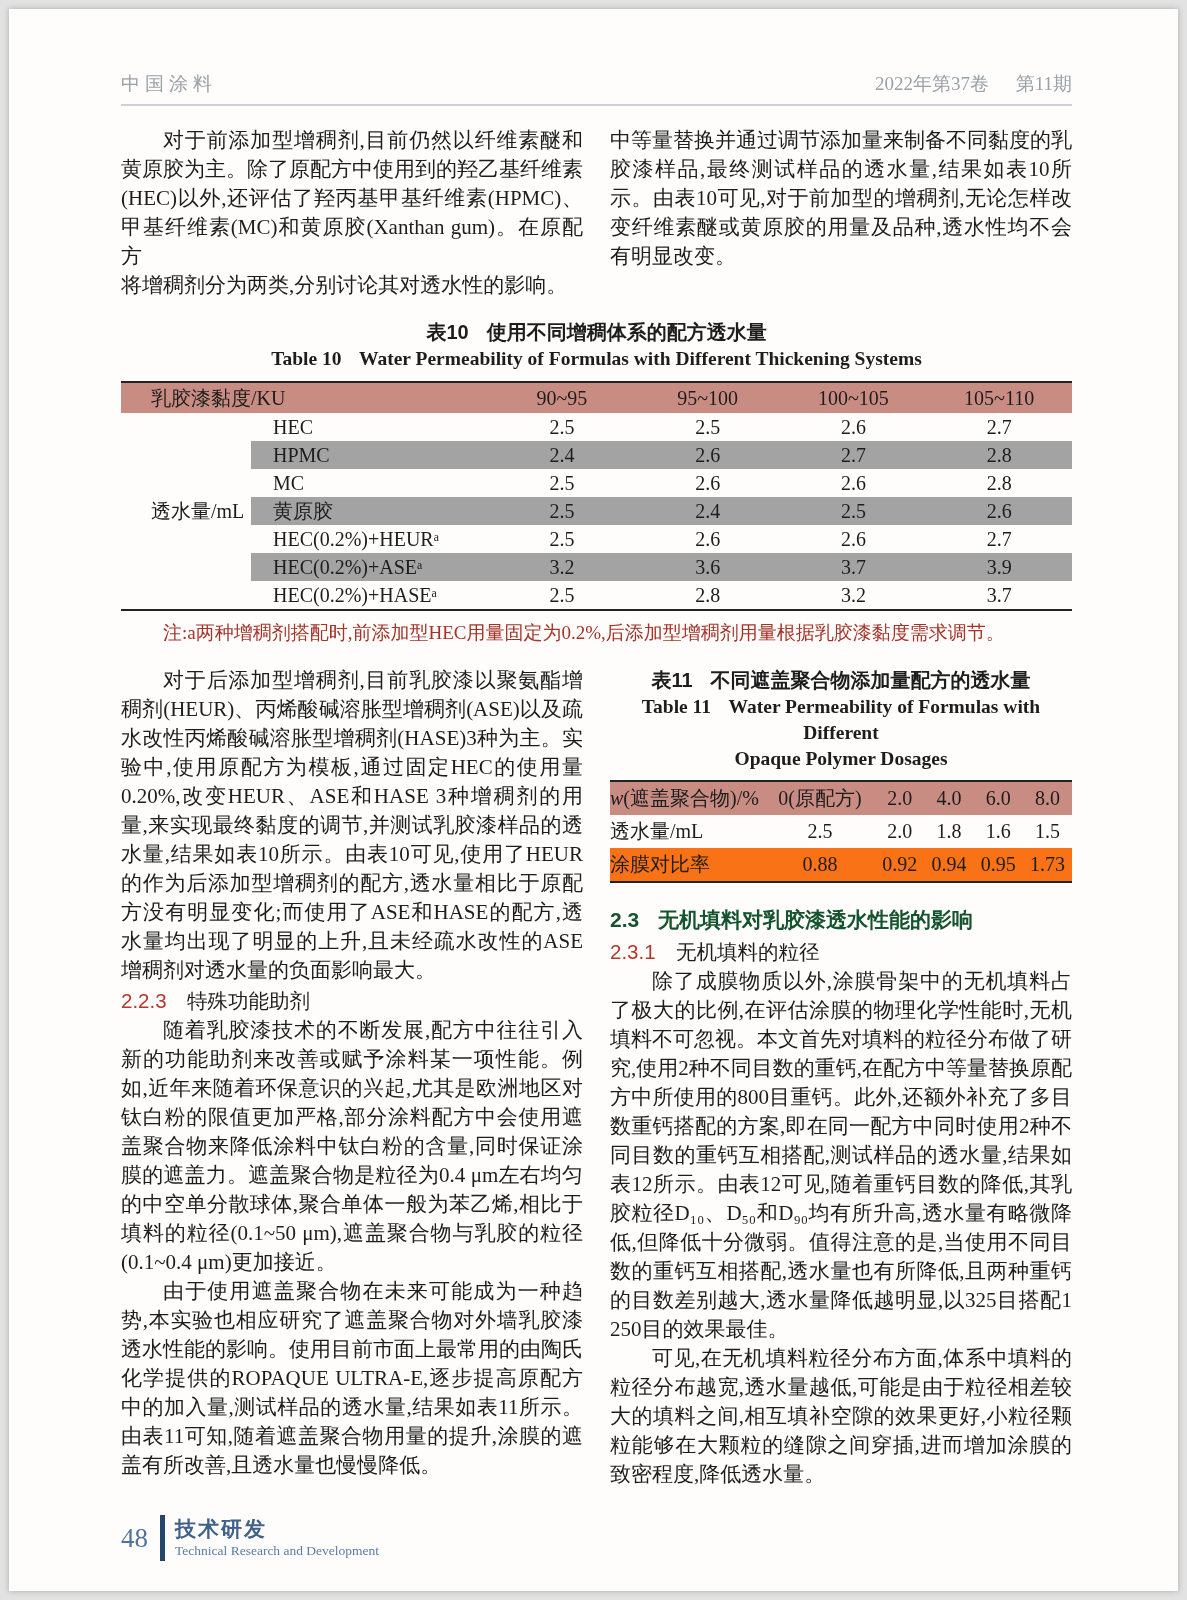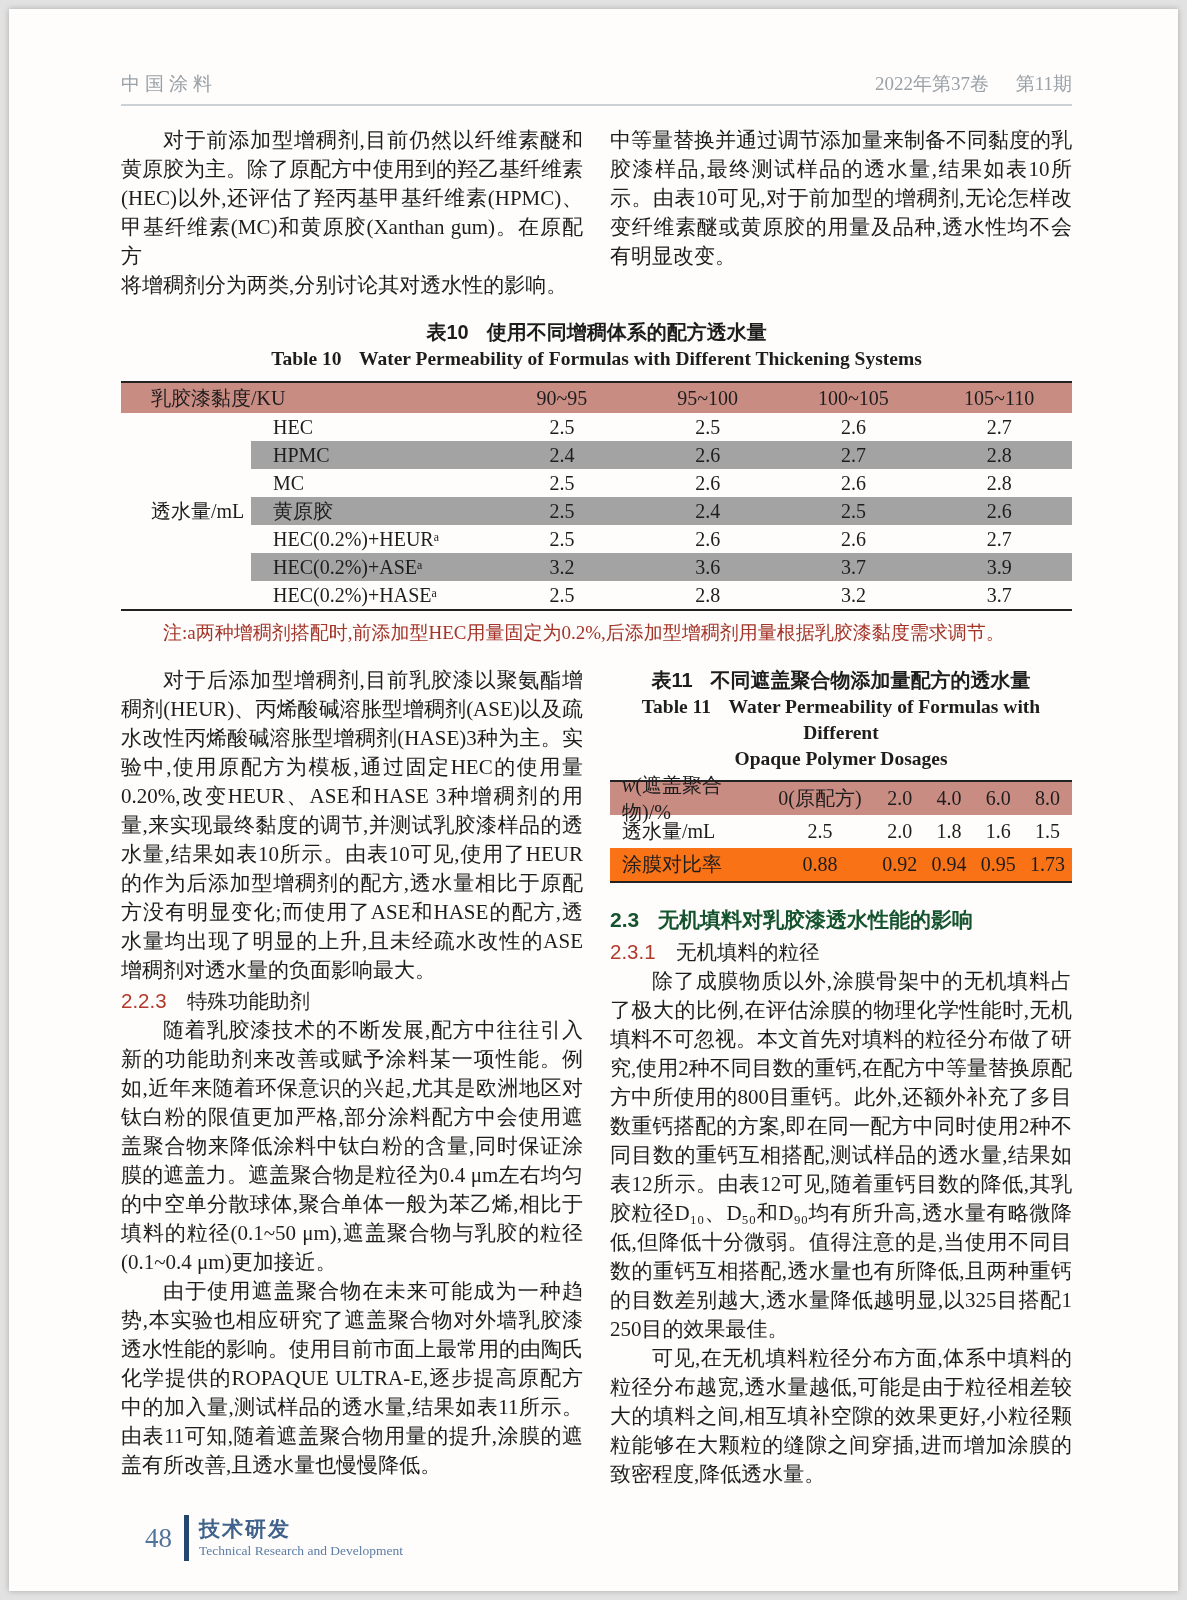--- a/index.html
+++ b/index.html
@@ -56,27 +56,27 @@
   .t10-val{flex:1;text-align:center;}
   .t10-note{color:#a43428;font-size:19px;line-height:26px;margin-top:9px;
             padding-left:42px;}
 
   
   .t11-table{border-top:2px solid #222;border-bottom:2px solid #222;margin-top:8px;
              font-size:20px;}
   .t11-row{display:flex;align-items:center;height:33px;}
   .t11-row.shade-dark{background:#c98c83;}
   .t11-row.shade-light{background:#f97316;}
-  .t11-label{flex:0 0 155px;padding-left:12px;box-sizing:border-box;}
+  .t11-label{flex:0 0 155px;padding-left:0;box-sizing:border-box;}
   .t11-val0{flex:1.9;text-align:center;}
   .t11-val{flex:0.85;text-align:center;}
   .t11 .t-title-en{line-height:26px;}
 
   
-  .page-footer{position:absolute;left:136px;bottom:30px;display:flex;
+  .page-footer{position:absolute;left:112px;bottom:30px;display:flex;
                align-items:center;}
   .f-num{font-size:27px;color:#51749c;margin-right:12px;}
   .f-bar{width:5px;height:46px;background:#24466d;margin-right:10px;}
   .f-col{display:flex;flex-direction:column;justify-content:center;}
   .f-cn{font-family:"Liberation Sans","DejaVu Sans",sans-serif;font-weight:bold;
         font-size:21px;color:#3f618a;letter-spacing:2px;line-height:26px;}
   .f-en{font-size:13.5px;color:#5b7da4;line-height:18px;}
 </style>
 </head>
 <body>

